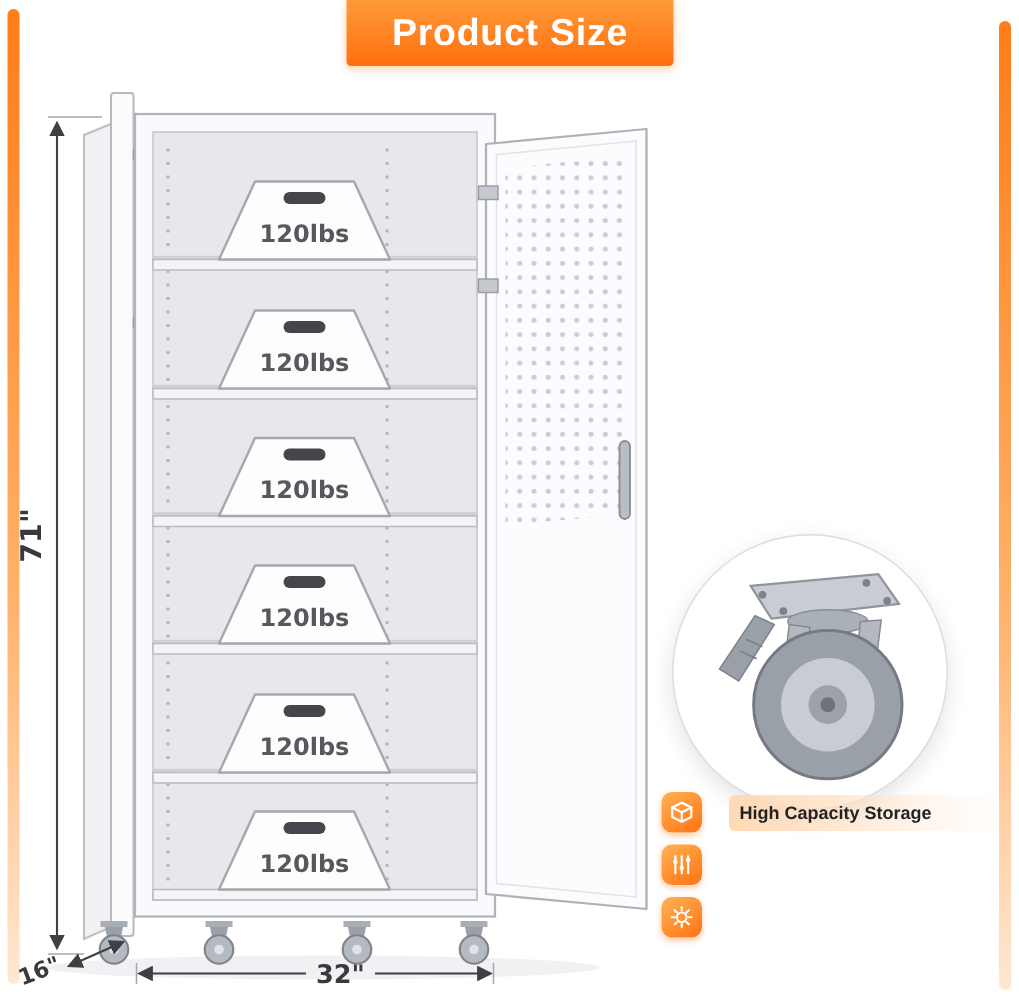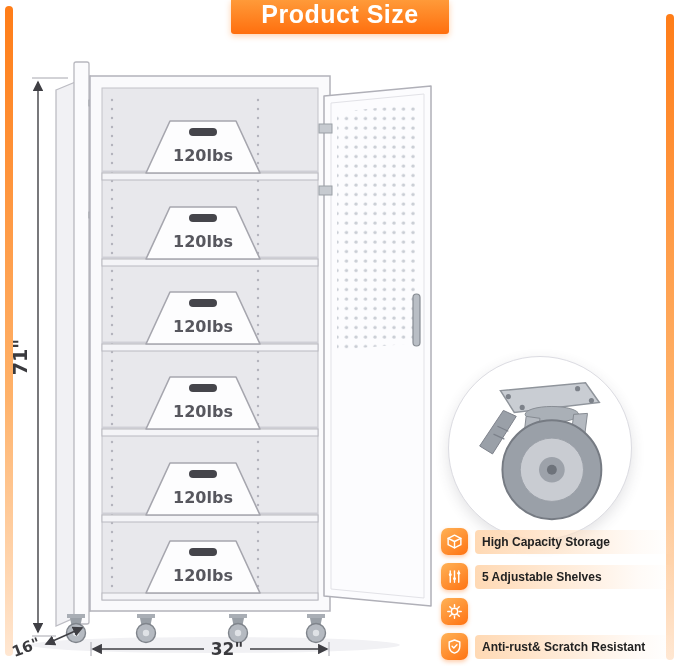--- a/index.html
+++ b/index.html
@@ -3,40 +3,40 @@
 <meta charset="utf-8">
 <style>
   *{margin:0;padding:0;box-sizing:border-box}
   html,body{width:679px;height:666px}
   body{font-family:"Liberation Sans",sans-serif;background:#fff;position:relative;overflow:hidden}
 
   .edge-bar{position:absolute;width:8px;border-radius:4px}
   .edge-left{left:5px;top:6px;height:650px;background:linear-gradient(180deg,#ff7d18,#ffb26a 60%,#ffe7d2)}
   .edge-right{right:5px;top:14px;height:646px;background:linear-gradient(180deg,#ff7d18,#ffb26a 60%,#ffe7d2)}
 
-  .banner{position:absolute;left:231px;top:0;width:218px;height:34px;
+  .banner{position:absolute;left:231px;top:0;width:218px;height:44px;
     background:linear-gradient(180deg,#ff9a39,#ff6f0e);
-    display:flex;justify-content:center;
+    display:flex;align-items:center;justify-content:center;
     border-radius:0 0 3px 3px;box-shadow:0 2px 6px rgba(255,122,20,.35)}
   .banner span{color:#fff;font-size:25px;font-weight:bold;letter-spacing:.5px}
 
   .cabinet-svg{position:absolute;left:10px;top:48px;width:440px;height:616px}
 
   .caster-circle{position:absolute;left:448px;top:356px;width:184px;height:184px;
     border-radius:50%;background:#fff;border:1px solid #dcdce2;
     box-shadow:0 5px 14px rgba(60,60,70,.14)}
   .caster-circle svg{width:100%;height:100%;border-radius:50%}
 
   .features{position:absolute;left:441px;top:528px;width:233px;display:flex;flex-direction:column;gap:8px}
   .feature{display:flex;align-items:center;height:27px}
   .fi-icon{width:27px;height:27px;border-radius:7px;flex:none;
     background:linear-gradient(145deg,#ffb257,#ff7312);
     display:flex;align-items:center;justify-content:center;
     box-shadow:0 2px 4px rgba(255,115,18,.35)}
-  .fi-label{flex:1;margin-left:7px;padding:5px 3px 5px 7px;font-size:12px;font-weight:bold;color:#222;
+  .fi-label{flex:1;margin-left:18px;padding:5px 3px 5px 7px;font-size:12px;font-weight:bold;color:#222;
     white-space:nowrap;border-radius:4px;
     background:linear-gradient(90deg,#ffd9b4,rgba(255,240,228,.3) 82%,rgba(255,255,255,0))}
 </style>
 </head>
 <body>
 
 <div class="edge-bar edge-left"></div>
 <div class="edge-bar edge-right"></div>
 
 <div class="banner">
@@ -214,39 +214,29 @@
     <span class="fi-icon">
       <svg viewBox="0 0 24 24" width="17" height="17" fill="none" stroke="#fff" stroke-width="2" stroke-linecap="round">
         <line x1="6" y1="4" x2="6" y2="20"></line>
           <line x1="12" y1="4" x2="12" y2="20"></line>
           <line x1="18" y1="4" x2="18" y2="20"></line>
         <circle cx="6" cy="9.5" r="2.1" fill="#fff" stroke="none"></circle>
         <circle cx="12" cy="15" r="2.1" fill="#fff" stroke="none"></circle>
         <circle cx="18" cy="7.5" r="2.1" fill="#fff" stroke="none"></circle>
       </svg>
     </span>
-    <span class="fi-label">5 Adjustable Shelves</span>
   </div>
   <div class="feature">
     <span class="fi-icon">
       <svg viewBox="0 0 24 24" width="17" height="17" fill="none" stroke="#fff" stroke-width="2" stroke-linecap="round">
         <circle cx="12" cy="12" r="4.5"></circle>
         <line x1="12" y1="2.5" x2="12" y2="5.5"></line>
           <line x1="12" y1="18.5" x2="12" y2="21.5"></line>
         <line x1="2.5" y1="12" x2="5.5" y2="12"></line>
           <line x1="18.5" y1="12" x2="21.5" y2="12"></line>
         <line x1="5.3" y1="5.3" x2="7.4" y2="7.4"></line>
           <line x1="16.6" y1="16.6" x2="18.7" y2="18.7"></line>
         <line x1="5.3" y1="18.7" x2="7.4" y2="16.6"></line>
           <line x1="16.6" y1="7.4" x2="18.7" y2="5.3"></line>
       </svg>
     </span>
   </div>
-  <div class="feature">
-    <span class="fi-icon">
-      <svg viewBox="0 0 24 24" width="17" height="17" fill="none" stroke="#fff" stroke-width="2" stroke-linecap="round" stroke-linejoin="round">
-        <path d="M12 2.8 L19.5 5.6 V11.5 C19.5 16.6 16.4 19.9 12 21.3 C7.6 19.9 4.5 16.6 4.5 11.5 V5.6 Z"></path>
-        <path d="M8.6 11.8 l2.4 2.4 l4.4 -4.6"></path>
-      </svg>
-    </span>
-    <span class="fi-label">Anti-rust&amp; Scratch Resistant</span>
-  </div>
 </div>
 
 </body></html>

